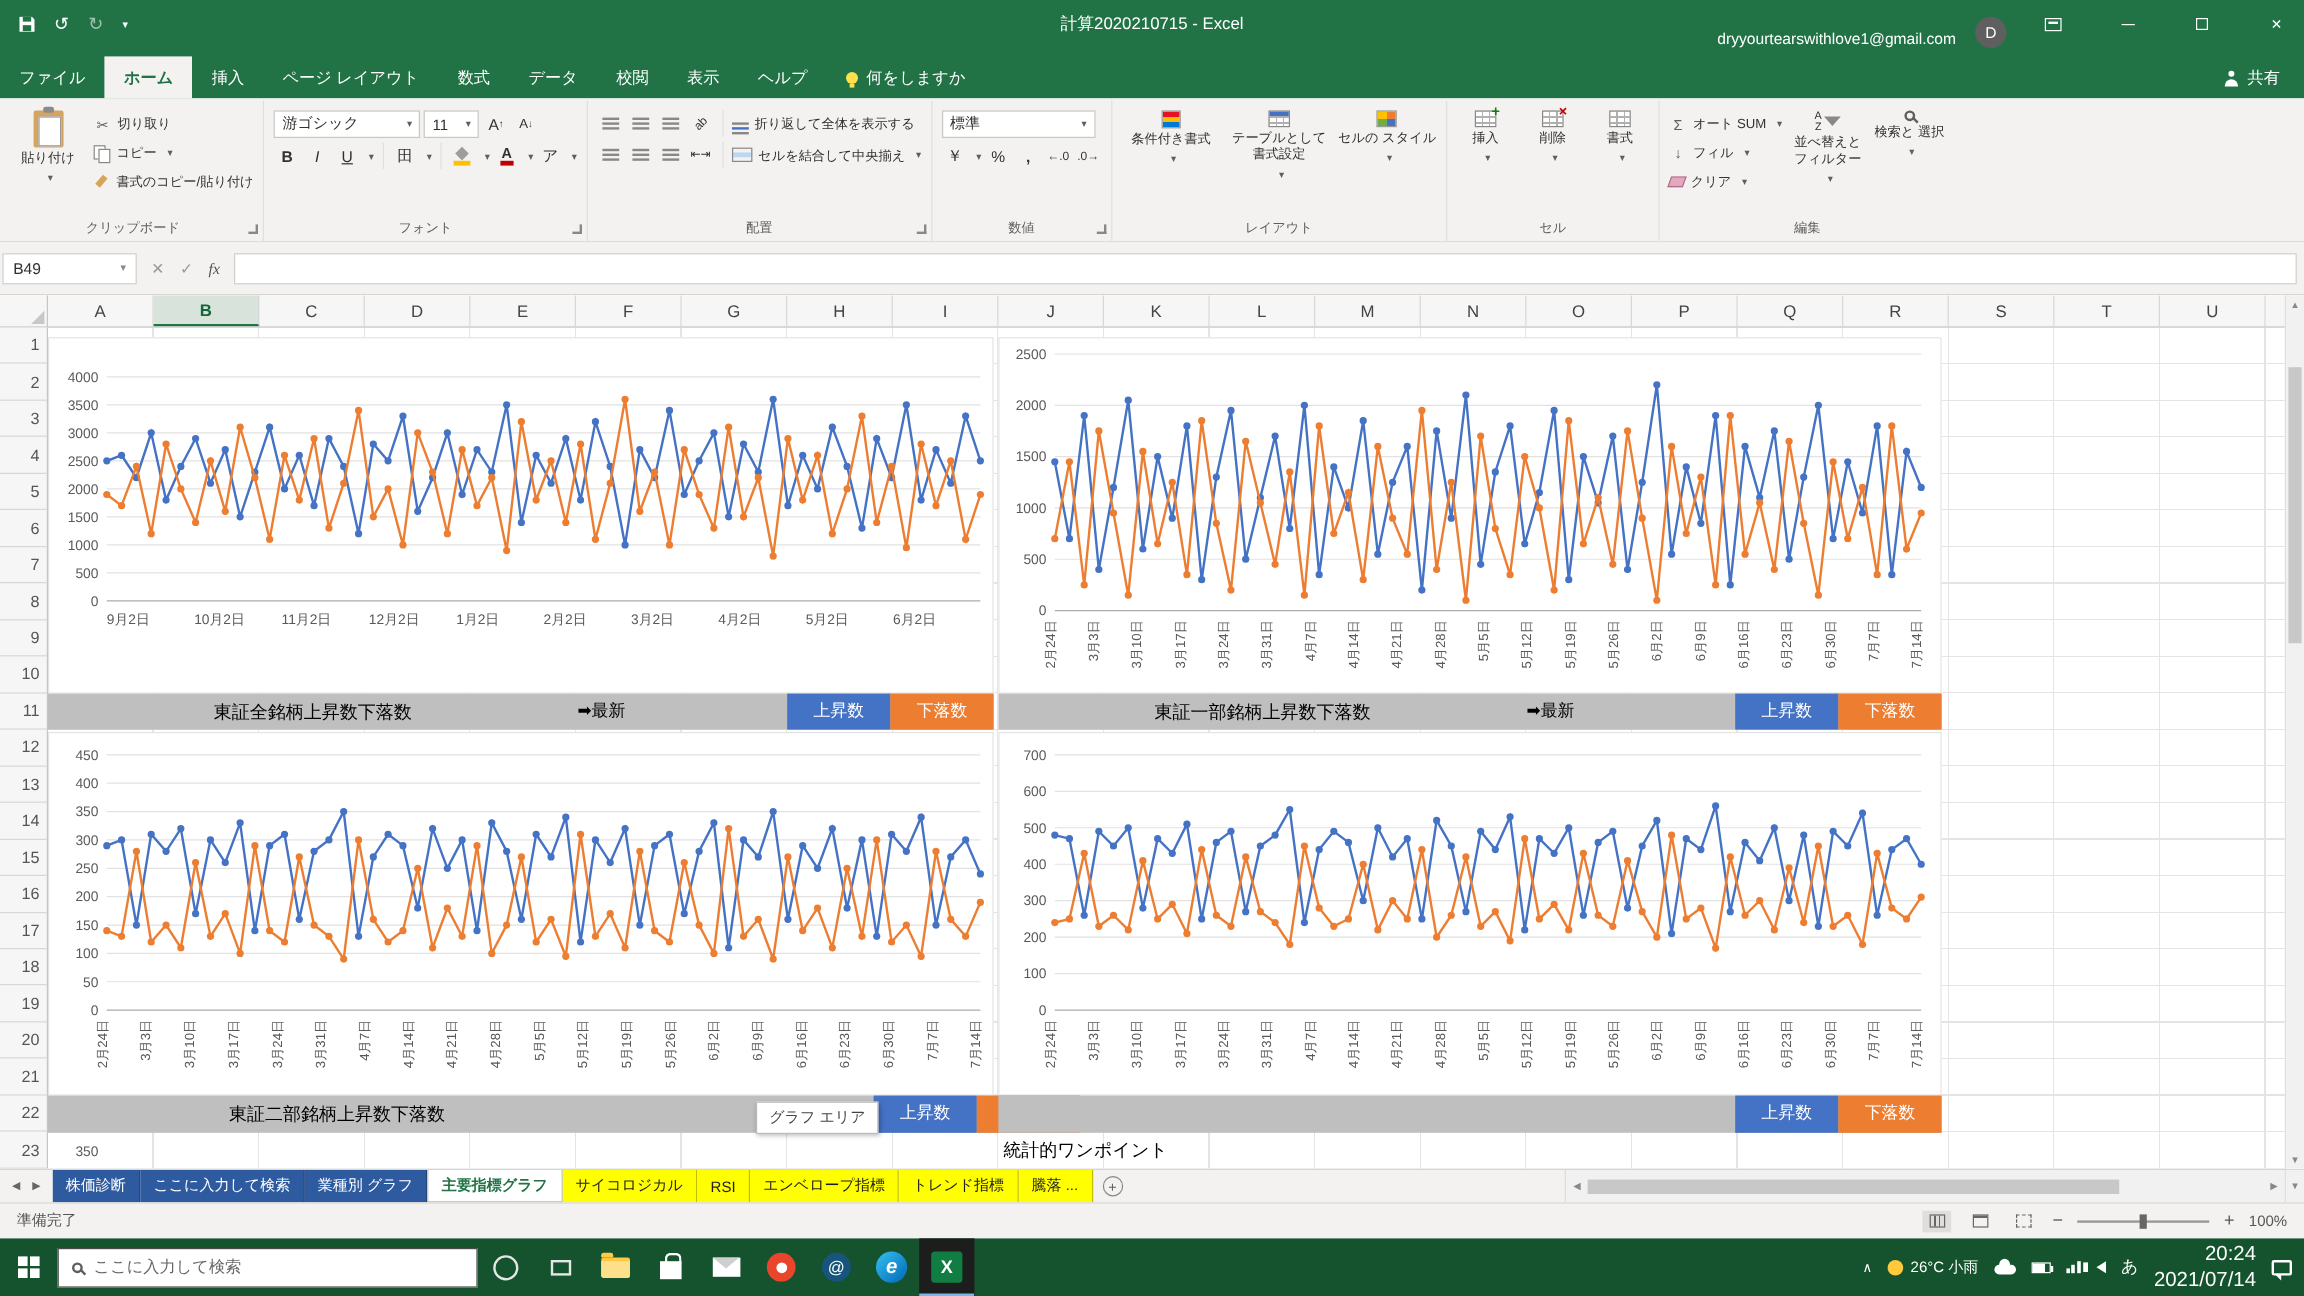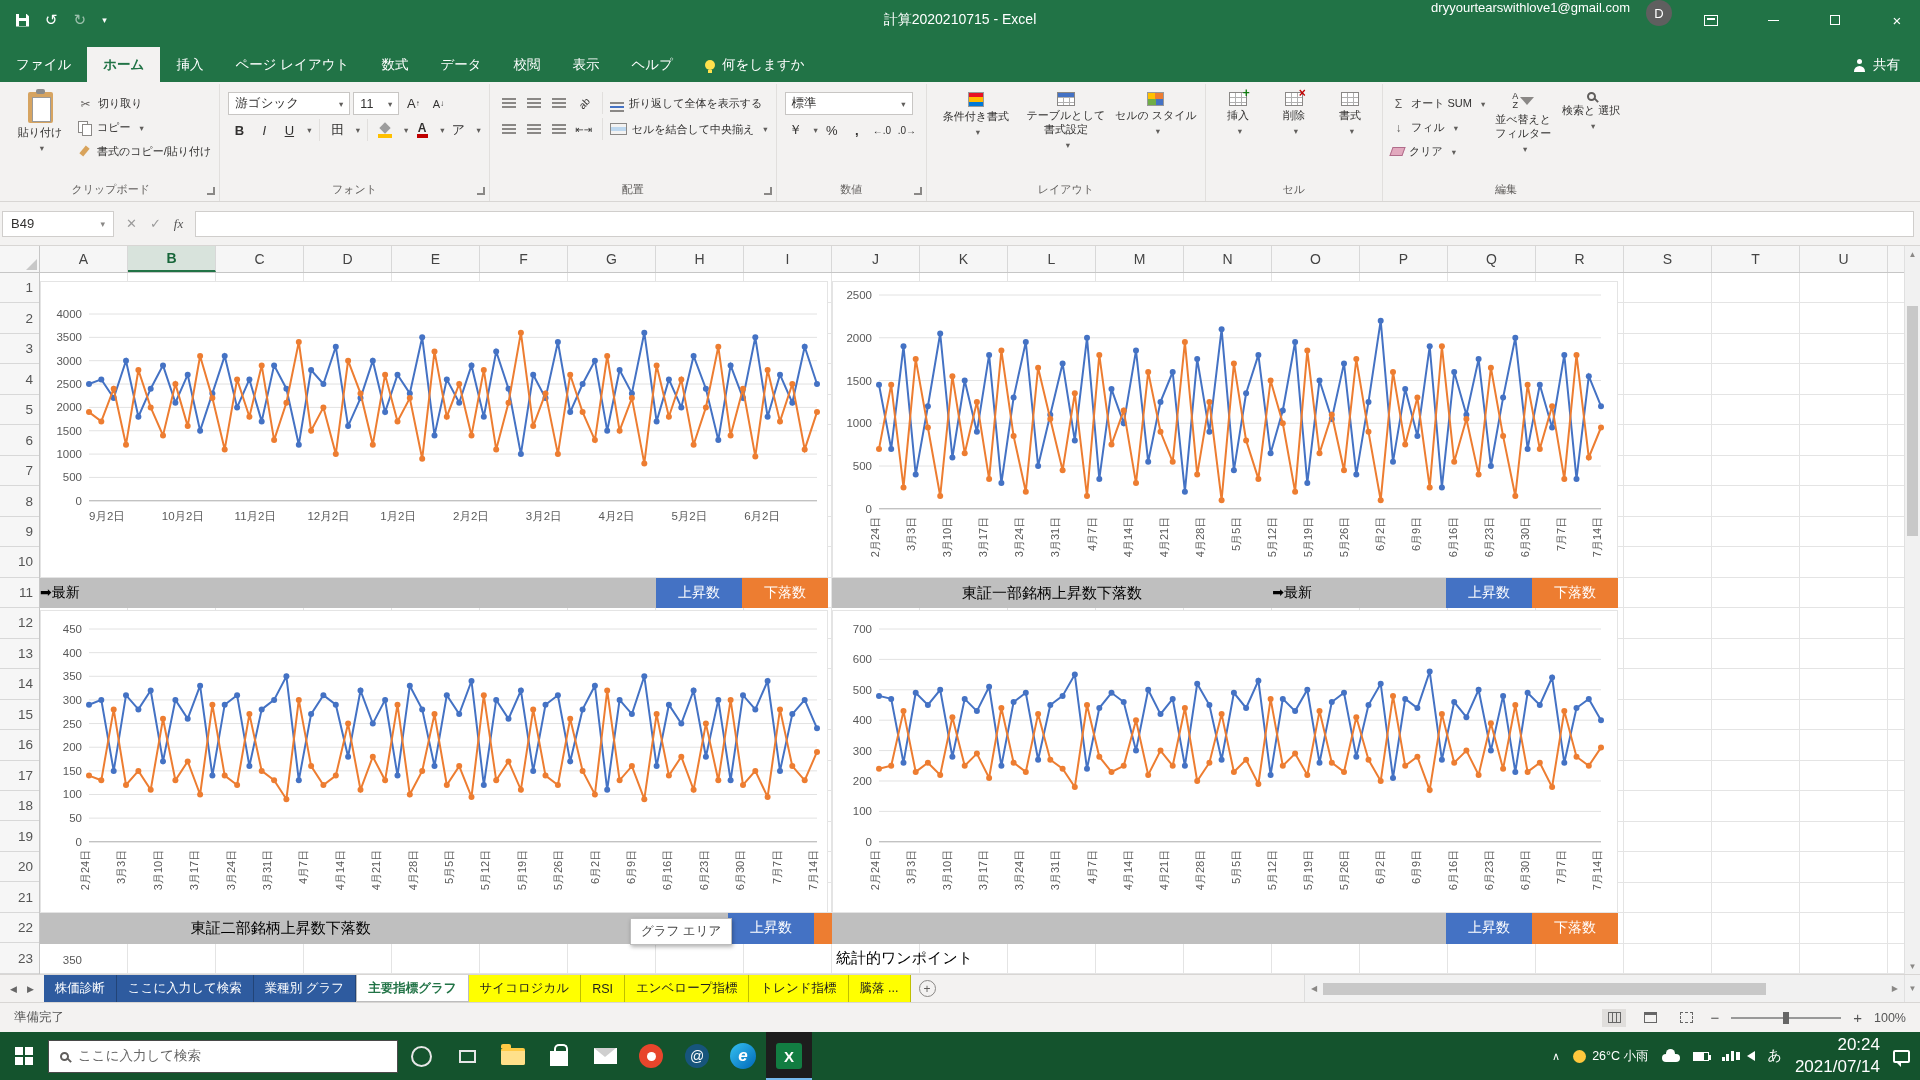--- a/index.html
+++ b/index.html
@@ -8,21 +8,21 @@
 
 
 .titlebar{height:40px;background:#217346;display:flex;align-items:center;color:#fff;font-size:13px;position:relative;flex:none}
 .qat{display:flex;align-items:center;gap:16px;padding:0 16px}
 .qbtn{font-size:15px;color:#fff;display:flex;align-items:center}
 .qbtn.dim{opacity:.55}
 .ic-save{width:13px;height:13px;background:#fff;position:relative;clip-path:polygon(0 0,78% 0,100% 22%,100% 100%,0 100%)}
 .ic-save::before{content:"";position:absolute;left:3px;top:0;width:7px;height:4px;background:#217346}
 .ic-save::after{content:"";position:absolute;left:3px;bottom:1px;width:7px;height:5px;background:#217346}
 .tb-title{position:absolute;left:50%;transform:translateX(-50%);font-size:14px}
-.tb-right{margin-left:auto;display:flex;align-items:flex-start;gap:16px}
+.tb-right{margin-left:auto;display:flex;align-items:flex-end;gap:16px}
 .tb-email{font-size:13px}
 .avatar{width:26px;height:26px;border-radius:50%;background:#5f5f5f;display:flex;align-items:center;justify-content:center;font-size:13px}
 .ic-ribbonopts{width:14px;height:11px;border:1px solid #fff;position:relative}
 .ic-ribbonopts::after{content:"";position:absolute;left:2px;top:2px;width:8px;height:2px;background:#fff}
 .winbtn{width:46px;height:40px;display:flex;align-items:center;justify-content:center;font-size:15px}
 .ic-min{width:11px;height:1px;background:#fff}
 .ic-max{width:10px;height:10px;border:1px solid #fff}
 
 
 .tabrow{height:42px;background:#217346;display:flex;align-items:flex-end;color:#fff;flex:none}
@@ -1134,20 +1134,21 @@
             <circle cx="682.3" cy="94.0" r="3" fill="#ED7D31"></circle>
             <circle cx="694.6" cy="160.9" r="3" fill="#ED7D31"></circle>
             <circle cx="706.8" cy="151.7" r="3" fill="#ED7D31"></circle>
             <circle cx="719.1" cy="176.1" r="3" fill="#ED7D31"></circle>
             <circle cx="731.3" cy="100.1" r="3" fill="#ED7D31"></circle>
             <circle cx="743.5" cy="145.7" r="3" fill="#ED7D31"></circle>
             <circle cx="755.8" cy="154.8" r="3" fill="#ED7D31"></circle>
             <circle cx="768.0" cy="136.6" r="3" fill="#ED7D31"></circle>
           </svg></div>
         <div class="cbar" style="left: 40px; width: 788px; top: 331.783px; height: 30.4783px;">
+          <div class="cbar-title">東証全銘柄上昇数下落数</div>
           <div class="cbar-latest">➡最新</div>
           <div class="cbar-spacer"></div>
           <div class="cbar-btn" style="background: rgb(68, 114, 196);">上昇数</div>
           <div class="cbar-btn" style="background: rgb(237, 125, 49);">下落数</div>
         </div>
         <div class="cbar" style="left: 832px; width: 786px; top: 331.783px; height: 30.4783px;">
           <div class="cbar-title">東証一部銘柄上昇数下落数</div>
           <div class="cbar-latest">➡最新</div>
           <div class="cbar-spacer"></div>
           <div class="cbar-btn" style="background: rgb(68, 114, 196);">上昇数</div>

